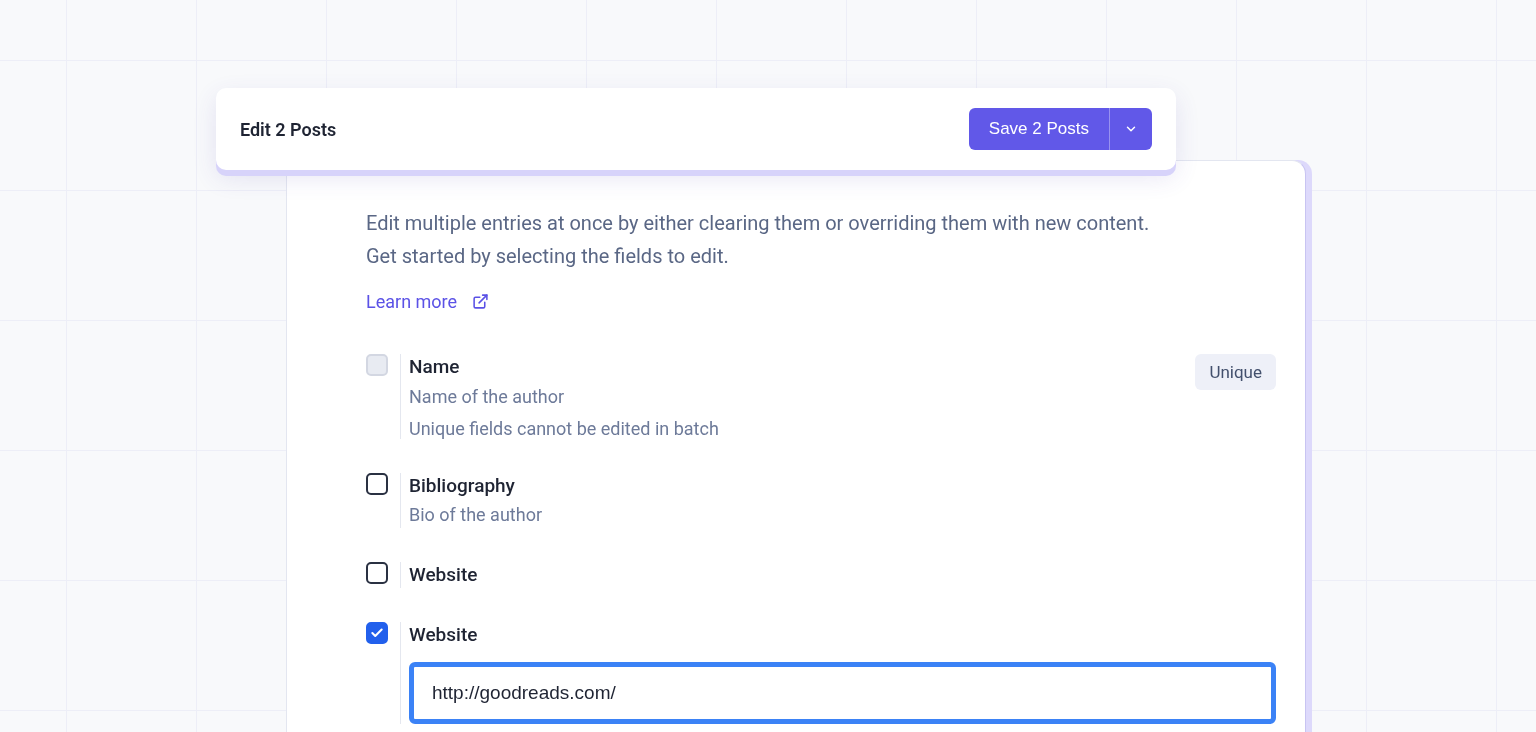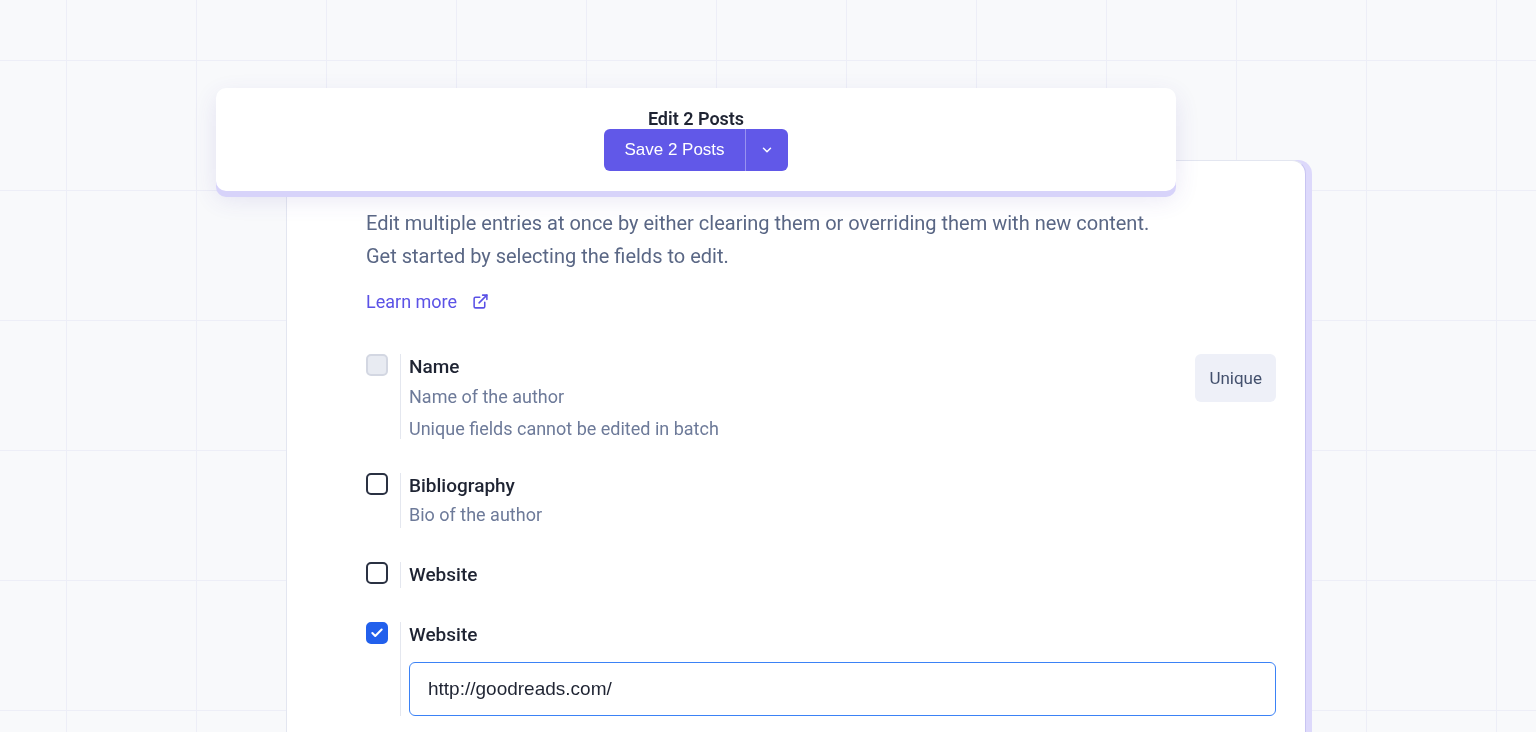--- a/index.html
+++ b/index.html
@@ -41,21 +41,20 @@
     top: 88px;
     width: 960px;
     background: #fff;
     border-radius: 10px;
     box-shadow: 0 6px 0 #d7d3fa, 0 8px 24px rgba(70,60,170,0.12);
     padding: 20px 24px;
     display: flex;
     align-items: center;
     justify-content: space-between;
     z-index: 3;
-    flex-direction: column;
   }
   .header-title {
     font-size: 18px;
     font-weight: 600;
     color: #1f2433;
   }
   .header-actions { display: flex; align-items: center; }
   .btn-group { display: flex; }
   .btn {
     font-size: 17px;
@@ -136,21 +135,21 @@
     color: #6d7a99;
     margin-top: 8px;
   }
   .badge {
     position: absolute;
     right: 0;
     top: 0;
     background: #eef0f8;
     color: #43506d;
     font-size: 17px;
-    padding: 14px 14px;
+    padding: 8px 14px;
     border-radius: 6px;
   }
   .cb {
     width: 22px; height: 22px;
     border: 2px solid #2a3142;
     border-radius: 5px;
     display: flex; align-items: center; justify-content: center;
     cursor: pointer;
     background: #fff;
   }
@@ -162,21 +161,21 @@
   .cb.checked {
     background: #2260ec;
     border-color: #2260ec;
   }
   .text-input {
     margin-top: 14px;
     width: 100%;
     max-width: 870px;
     font-size: 19px;
     padding: 15px 18px;
-    border: 1px solid #3b82f6;
+    border: 5px solid #3b82f6;
     border-radius: 6px;
     color: #1f2433;
     outline: none;
   }
   svg { display: block; }
 </style>
 </head>
 <body>
 
 <div class="bg-grid"></div>

